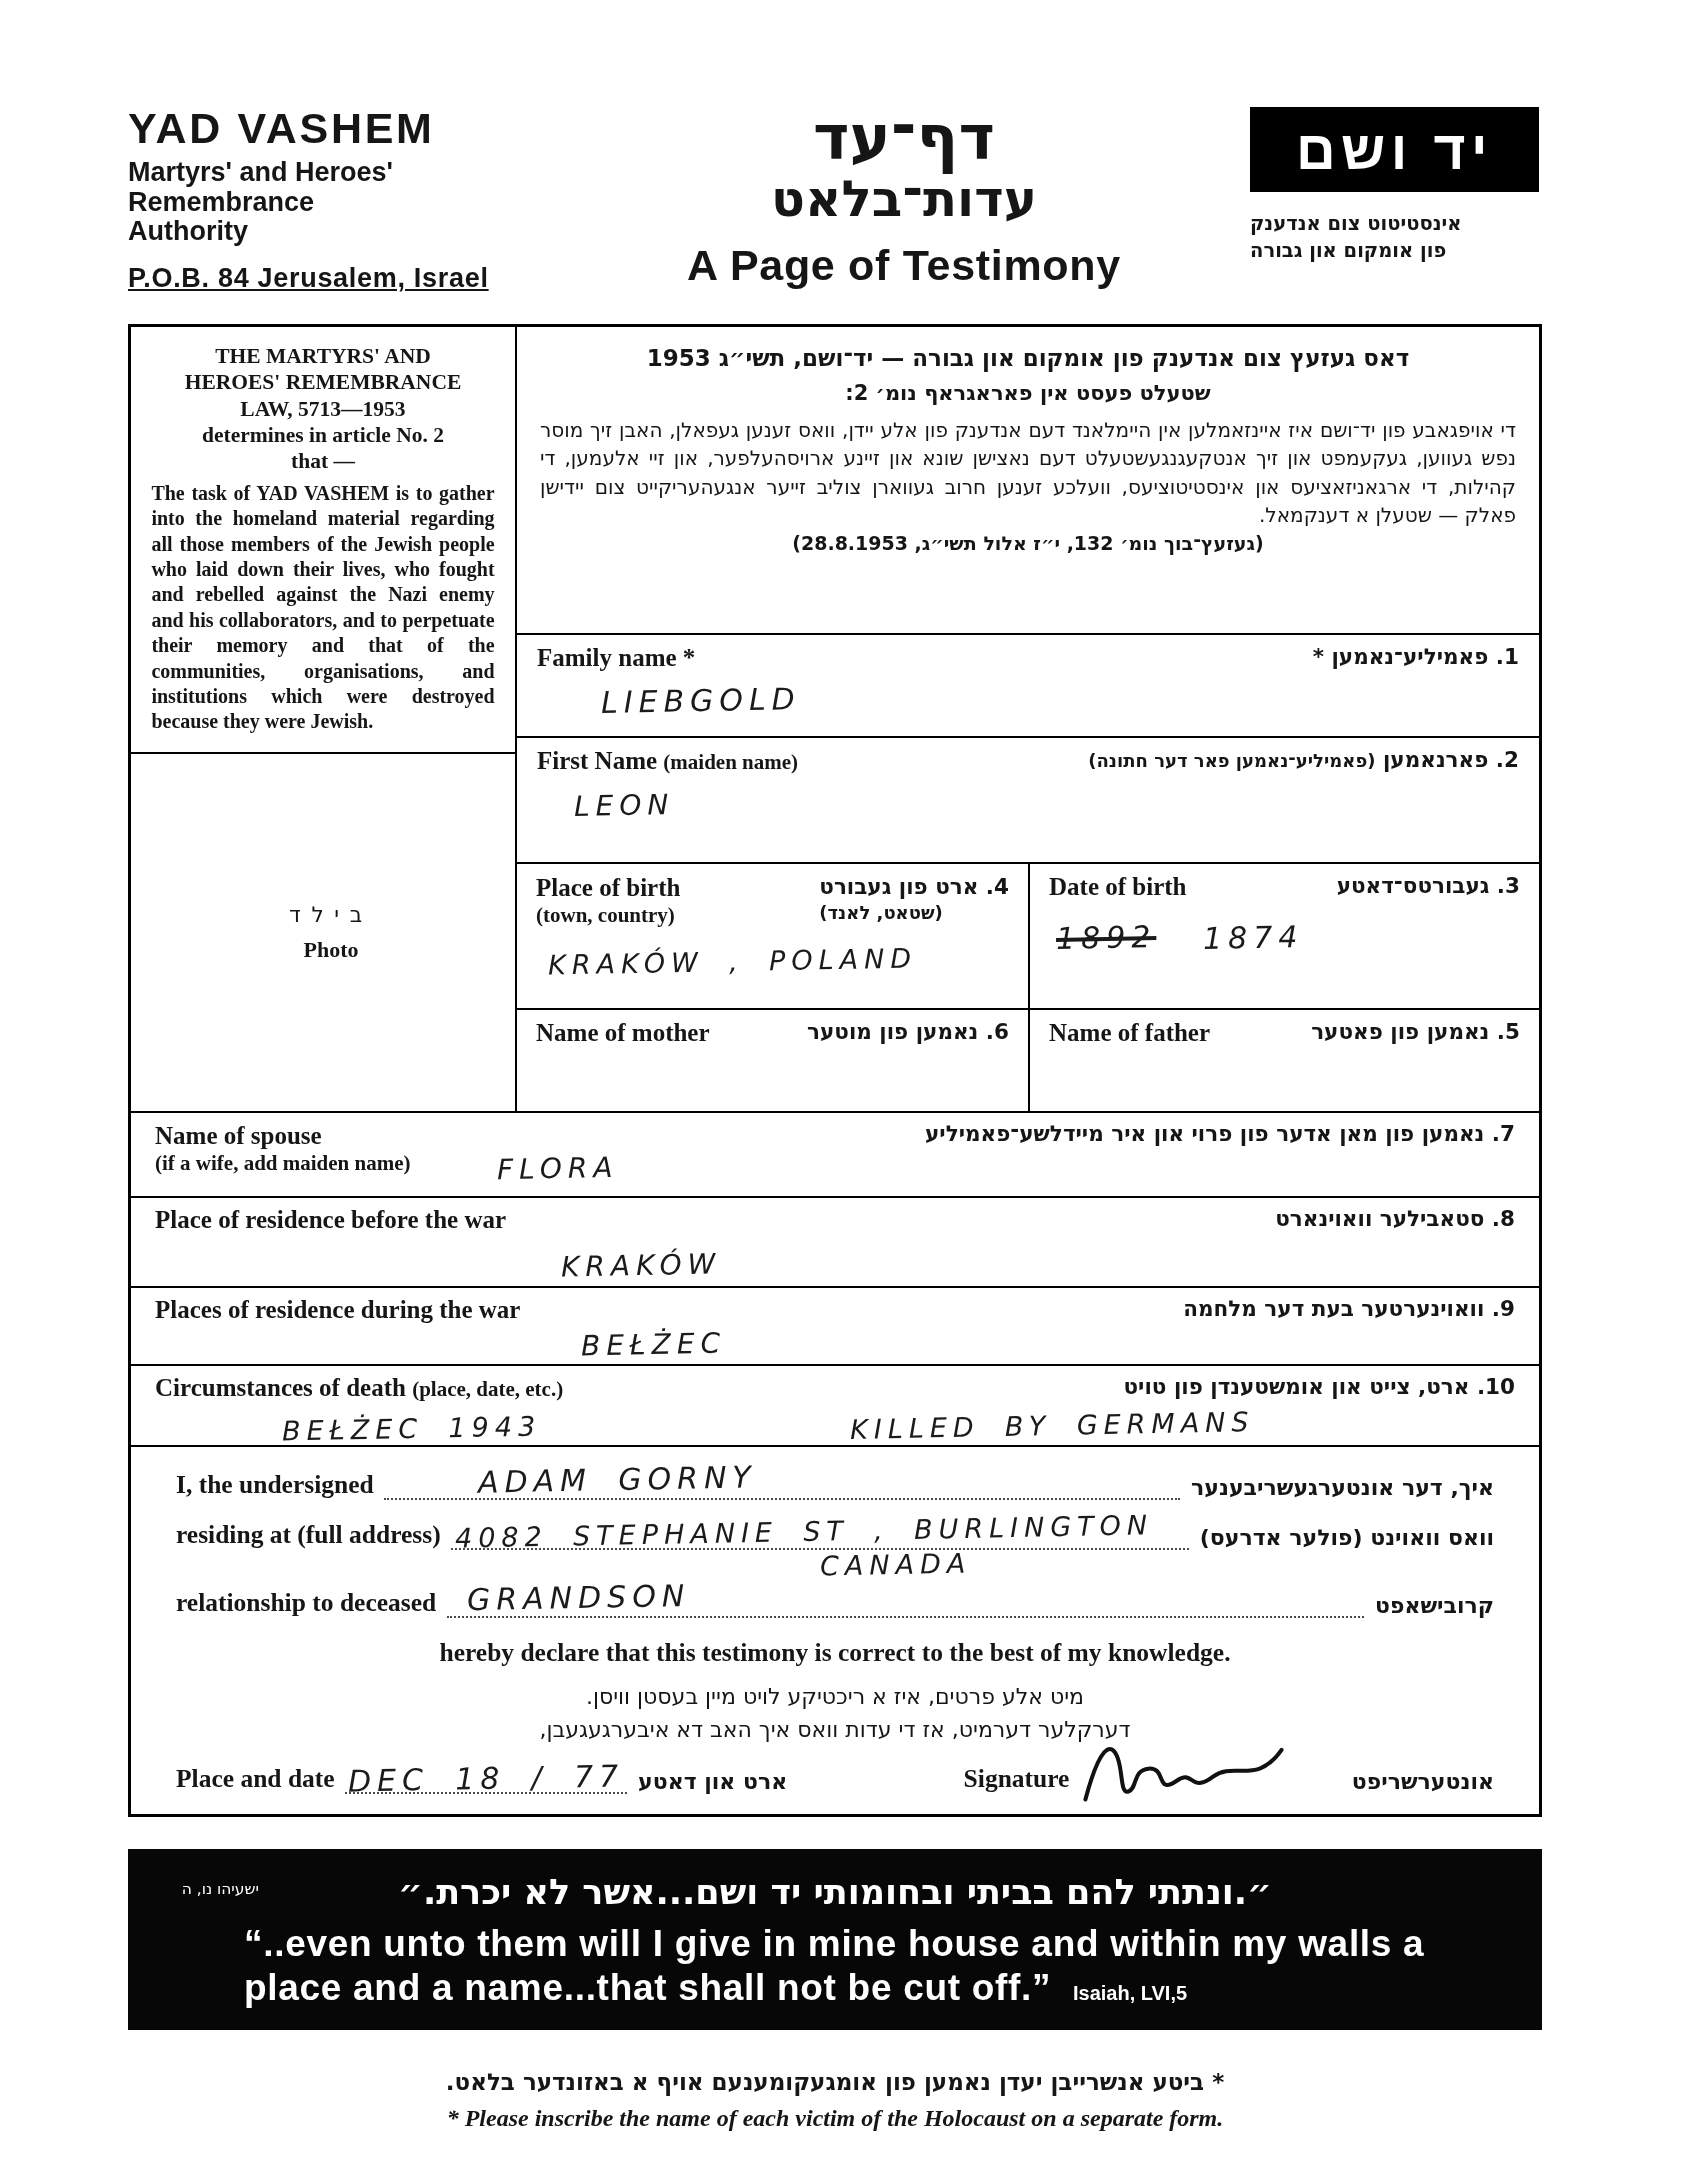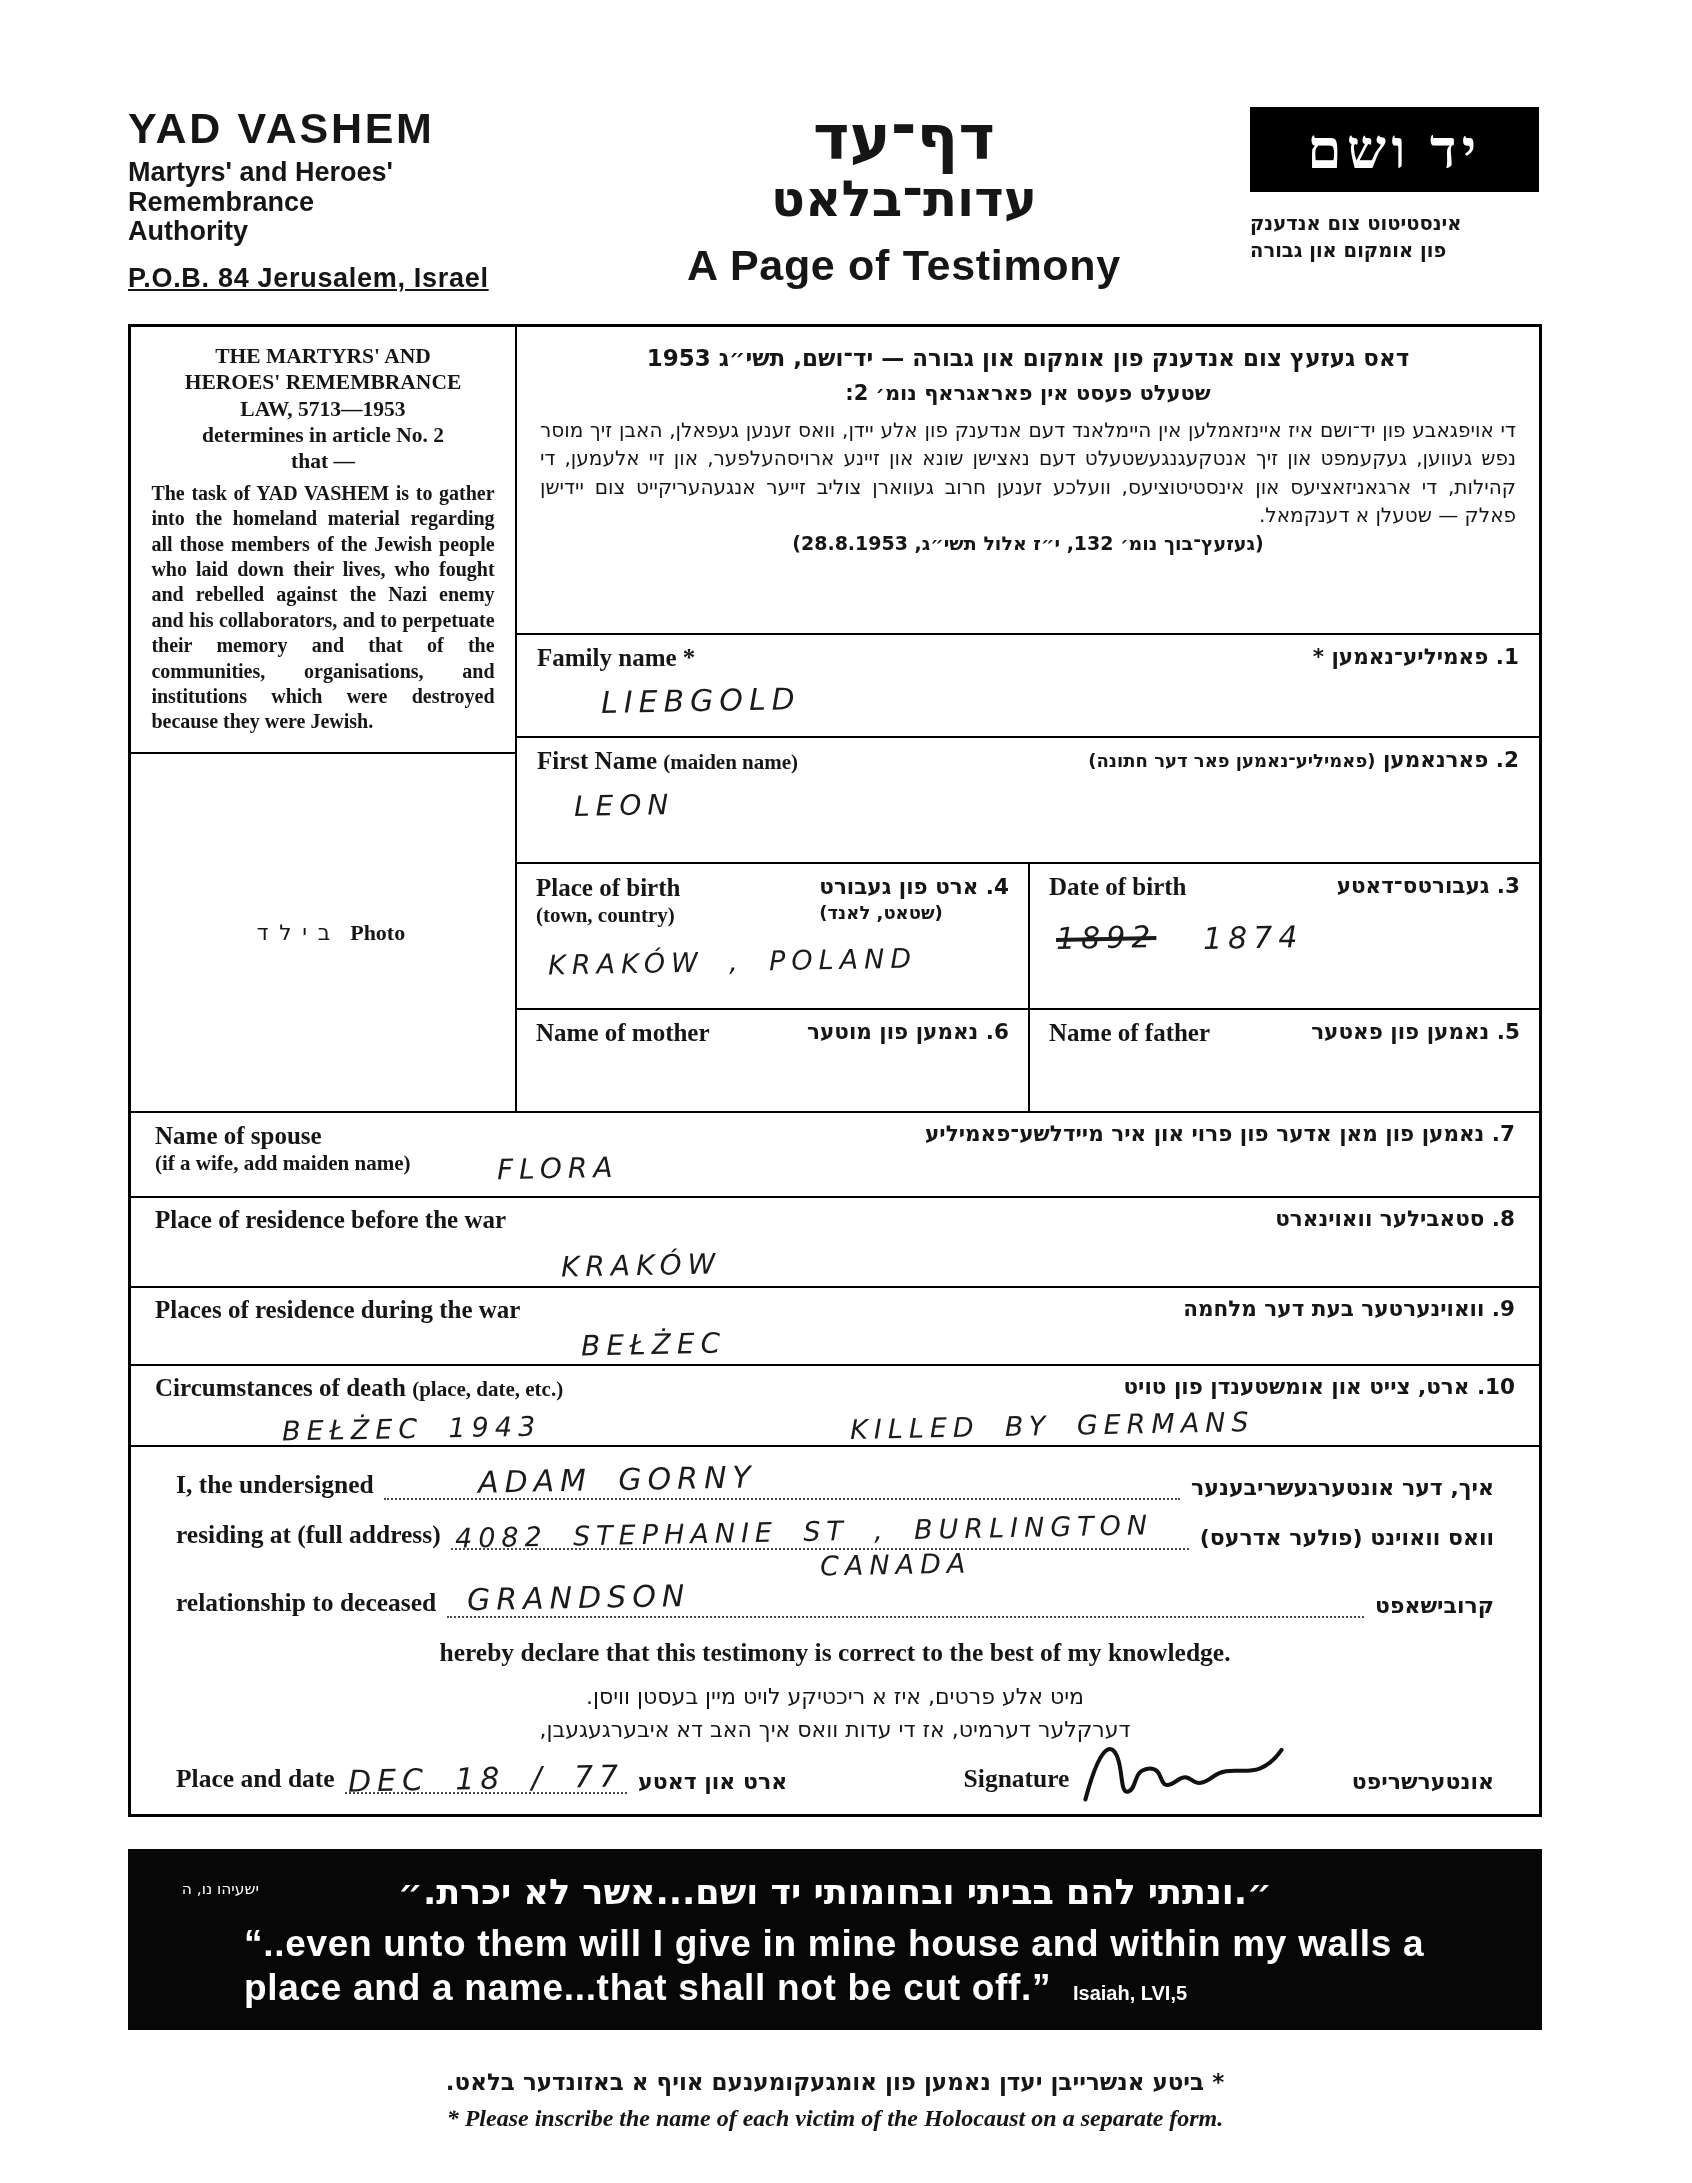--- a/index.html
+++ b/index.html
@@ -15,34 +15,34 @@
   .org-name { font-size:43px; letter-spacing:2.7px; line-height:1; }
   .org-sub { font-size:27px; line-height:1.1; margin-top:8px; }
   .org-address { font-size:27px; margin-top:16px; letter-spacing:0.7px;text-decoration:underline; }
   .title-block { flex:1; text-align:center; }
   .title-he1 { font-family:"DejaVu Sans", sans-serif; font-weight:700; font-size:62px; line-height:1; direction:rtl; }
   .title-he2 { font-family:"DejaVu Sans", sans-serif; font-weight:700; font-size:50px; line-height:1.05; direction:rtl; margin-top:4px; }
   .title-en { font-family:"Liberation Sans", sans-serif; font-weight:700; font-size:43px; margin-top:15px; letter-spacing:0.7px; }
   .logo-block { width:292px; }
   .logo-box { background:#000; color:#fff; width:289px; height:85px;
               display:flex; align-items:center; justify-content:center;
-              font-family:Liberation Serif, serif; font-weight:700; font-size:55px;
+              font-family:Liberation Sans, sans-serif; font-weight:700; font-size:55px;
               letter-spacing:5.4px; direction:rtl; }
   .logo-caption { font-family:"DejaVu Sans", sans-serif; font-weight:700; font-size:19.5px;
                   line-height:1.4; direction:rtl; text-align:left; margin-top:17.5px; }
 
   
   .form-box { border:3.4px solid #000; margin-top:30px; background:#fff; }
   .form-top { display:grid; grid-template-columns:386px 1fr; }
   .left-col { border-right:2.7px solid #000; display:flex; flex-direction:column; }
   .law-box { border-bottom:2.7px solid #000; padding:16px 15px 17.5px; min-height:425px;
              font-weight:700; }
   .law-head { text-align:center; font-size:21.5px; line-height:1.22; }
   .law-body { font-size:20px; line-height:1.27; margin-top:6.7px; text-align:justify; padding:0 5.4px; }
-  .photo-box { flex:1; display:flex; flex-direction:row; align-items:center;
+  .photo-box { flex:1; display:flex; flex-direction:column; align-items:center;
                justify-content:center; gap:9.4px;margin-left:16px; }
   .photo-he { font-family:"DejaVu Sans", sans-serif; font-size:21.5px; letter-spacing:10.7px; direction:rtl; }
   .photo-en { font-size:22px; font-weight:700; }
 
   .right-col { display:flex; flex-direction:column; }
   .hebrew-law { border-bottom:2.7px solid #000; padding:17.5px 23px 10.7px;
                 direction:rtl; font-family:"DejaVu Sans", sans-serif; min-height:308px; }
   .hl-title { text-align:center; font-weight:700; font-size:23px; }
   .hl-sub { text-align:center; font-weight:700; font-size:21px; margin-top:10.7px; }
   .hl-body { font-size:20px; line-height:1.42; margin-top:10.7px; text-align:justify; }

